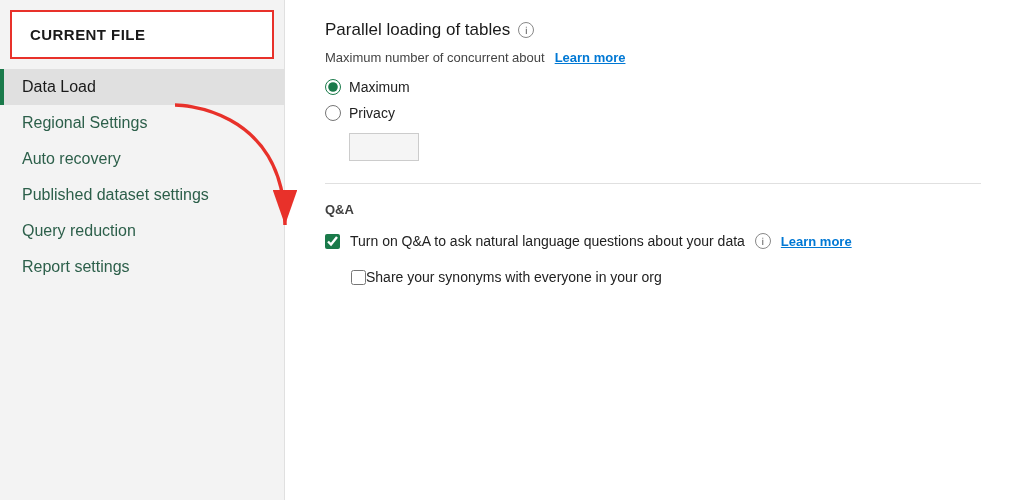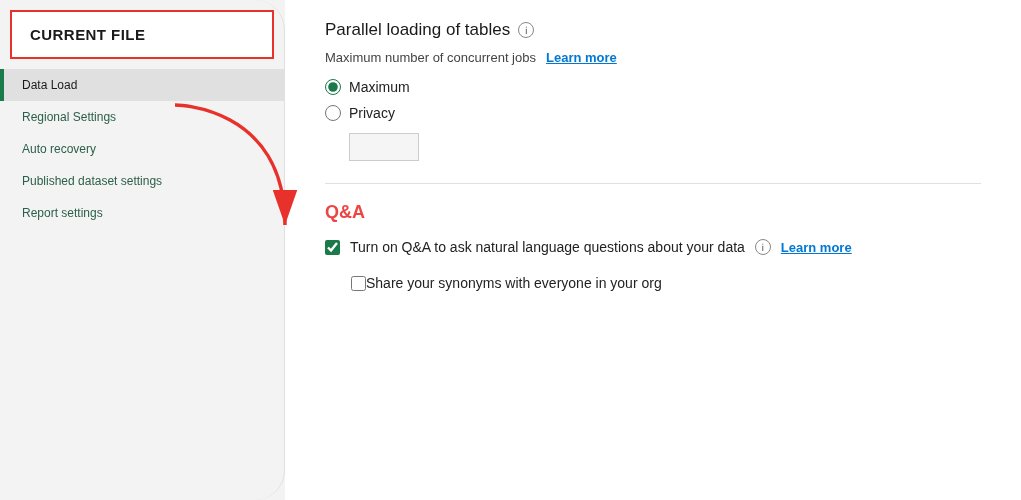--- a/index.html
+++ b/index.html
@@ -14,21 +14,20 @@
 
     
     .sidebar {
       width: 285px;
       min-width: 285px;
       background: #f3f3f3;
       padding: 0;
       border-right: 1px solid #e0e0e0;
       display: flex;
       flex-direction: column;
-      border-radius: 30px;
     }
 
     .sidebar-header {
       border: 2.5px solid #e8312a;
       padding: 14px 18px;
       margin: 10px 10px 6px 10px;
       background: #fff;
     }
 
     .sidebar-header-text {
@@ -41,21 +40,21 @@
     .sidebar-nav {
       display: flex;
       flex-direction: column;
       padding: 4px 0;
     }
 
     .sidebar-item {
       padding: 9px 18px;
       cursor: pointer;
       color: #2c5f4a;
-      font-size: 12px;
+      font-size: 16px;
       border-left: 4px solid transparent;
       background: transparent;
     }
 
     .sidebar-item.active {
       background: #e0e0e0;
       border-left: 4px solid #1a7a4a;
       color: #1a1a1a;
       font-weight: 500;
     }
@@ -146,23 +145,23 @@
       border: none;
       border-top: 1px solid #e0e0e0;
       margin: 22px 0 18px 0;
     }
 
     .qa-section {
       margin-top: 6px;
     }
 
     .qa-title {
-      font-size: 18px;
+      font-size: 13px;
       font-weight: 600;
-      color: #ef4444;
+      color: #404040;
       margin-bottom: 16px;
     }
 
     .checkbox-row {
       display: flex;
       align-items: center;
       gap: 10px;
       margin-bottom: 20px;
       font-size: 14px;
       color: #222;
@@ -210,20 +209,23 @@
       <span>Data Load</span>
     </div>
     <div class="sidebar-item">
       <span>Regional Settings</span>
     </div>
     <div class="sidebar-item">
       <span>Auto recovery</span>
     </div>
     <div class="sidebar-item">
       <span>Published dataset settings</span>
+    </div>
+    <div class="sidebar-item">
+      <span>Query reduction</span>
     </div>
     <div class="sidebar-item">
       <span>Report settings</span>
     </div>
   </nav>
 </div>
 
 <svg class="annotation-arrow" width="160" height="160" viewBox="0 0 160 160" style="position:absolute;left:155px;top:95px;z-index:100;pointer-events:none;">
   <defs>
     <marker id="arrowhead" markerWidth="10" markerHeight="7" refX="10" refY="3.5" orient="auto">
@@ -233,21 +235,21 @@
   <path d="M 20,10 C 20,10 130,10 130,130" stroke="#e8312a" stroke-width="3.5" fill="none" marker-end="url(#arrowhead)"></path>
 </svg>
 
 <div class="main-content">
   <div class="section-title">
     <span>Parallel loading of tables</span>
     <span class="info-icon">ℹ</span>
   </div>
 
   <div class="subtitle-row">
-    <span>Maximum number of concurrent jobs</span>
+    <span>Maximum number of concurrent about</span>
     <a class="learn-more-link">Learn more</a>
   </div>
 
   <div class="radio-group">
     <label class="radio-option">
       <input type="radio" name="parallel" checked="" style="">
       <span>Maximum</span>
     </label>
     <label class="radio-option">
       <input type="radio" name="parallel" style="">

